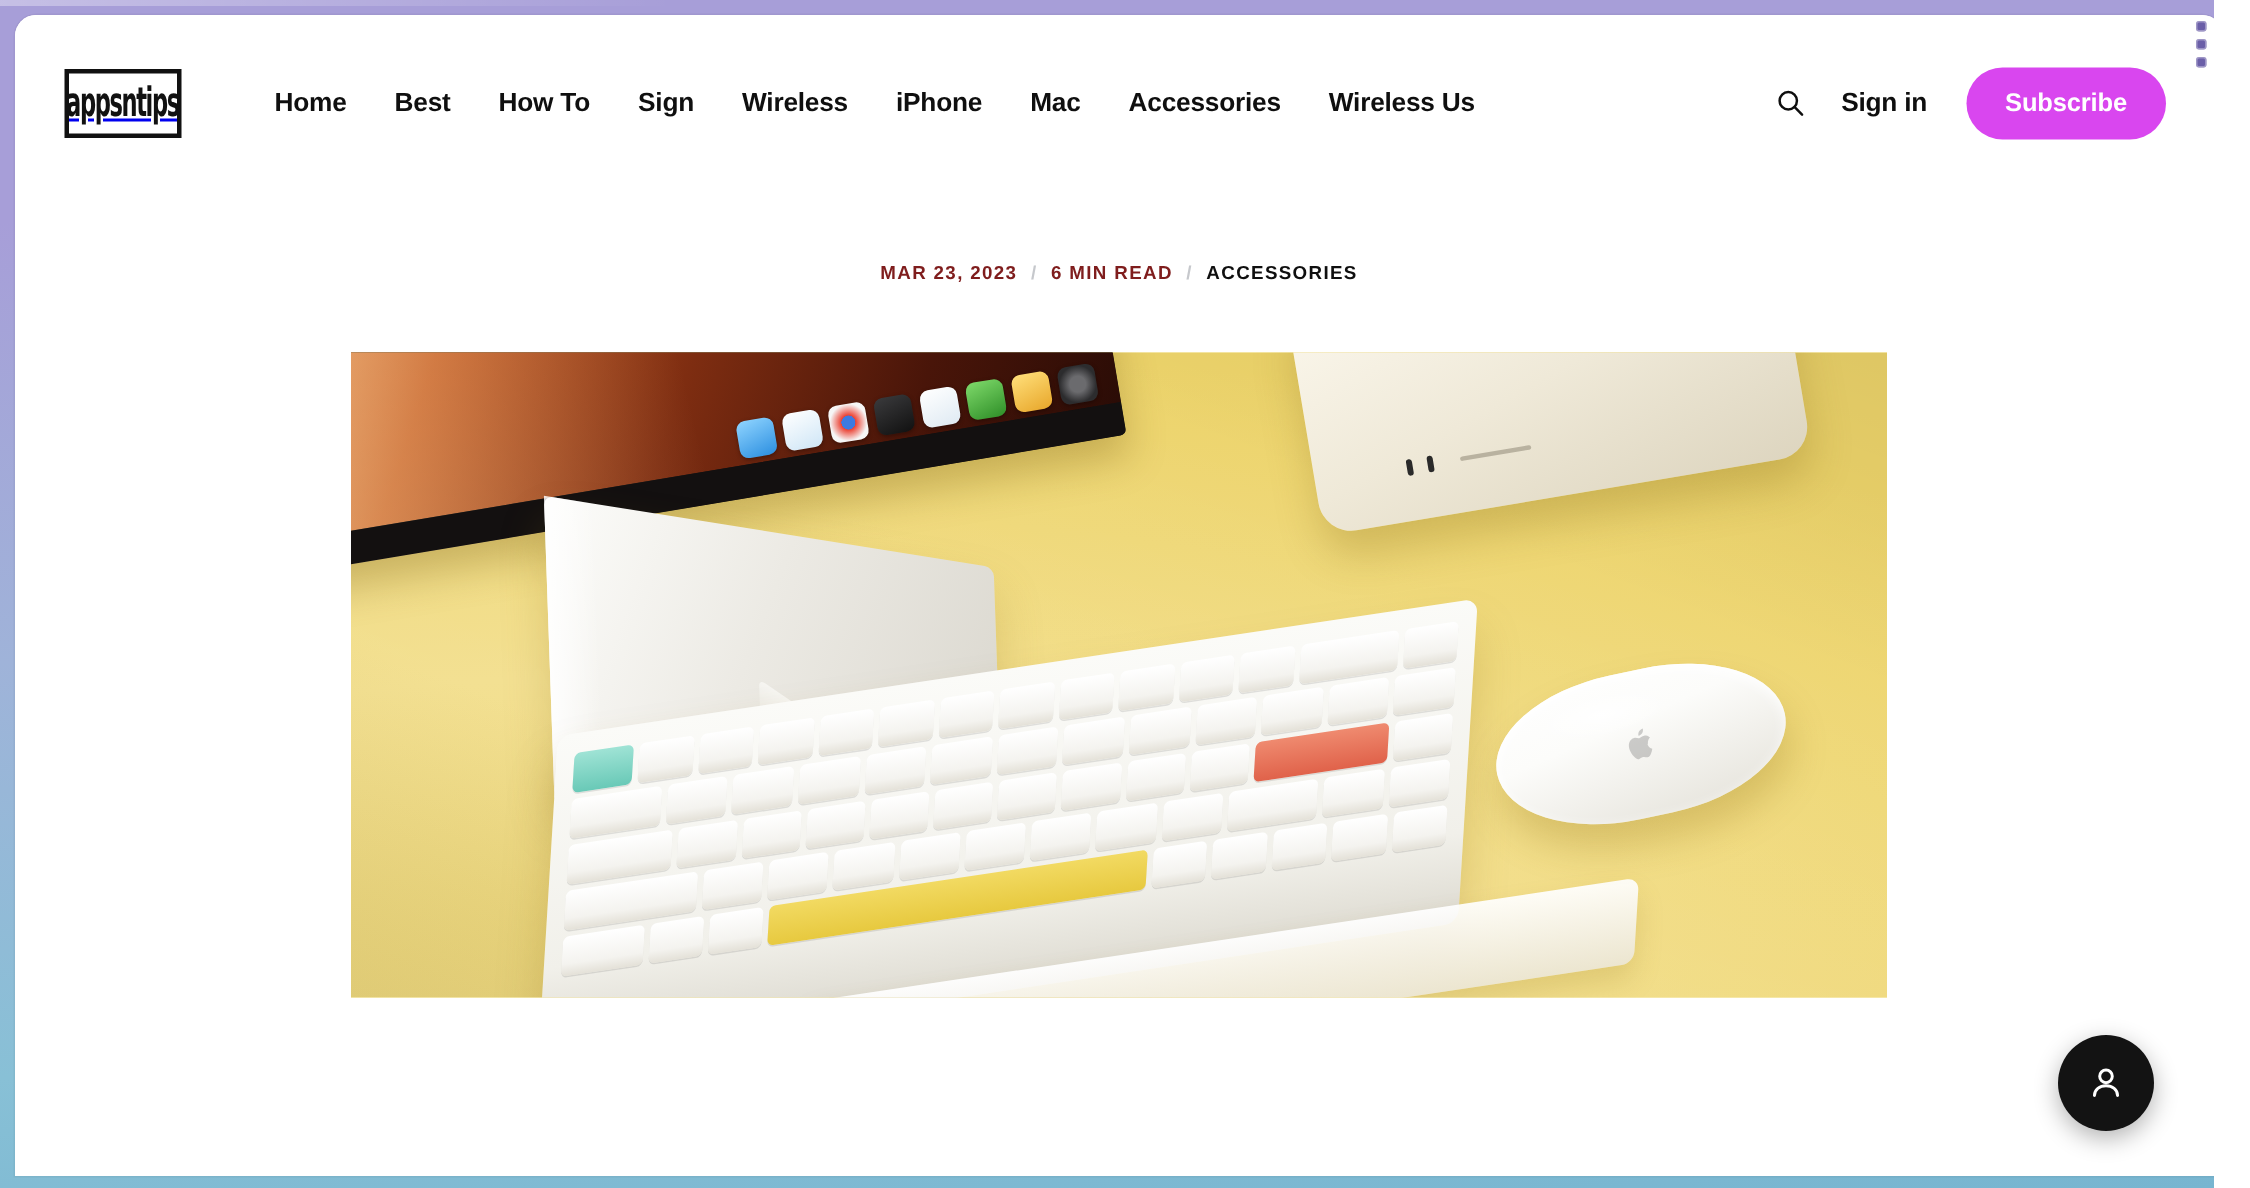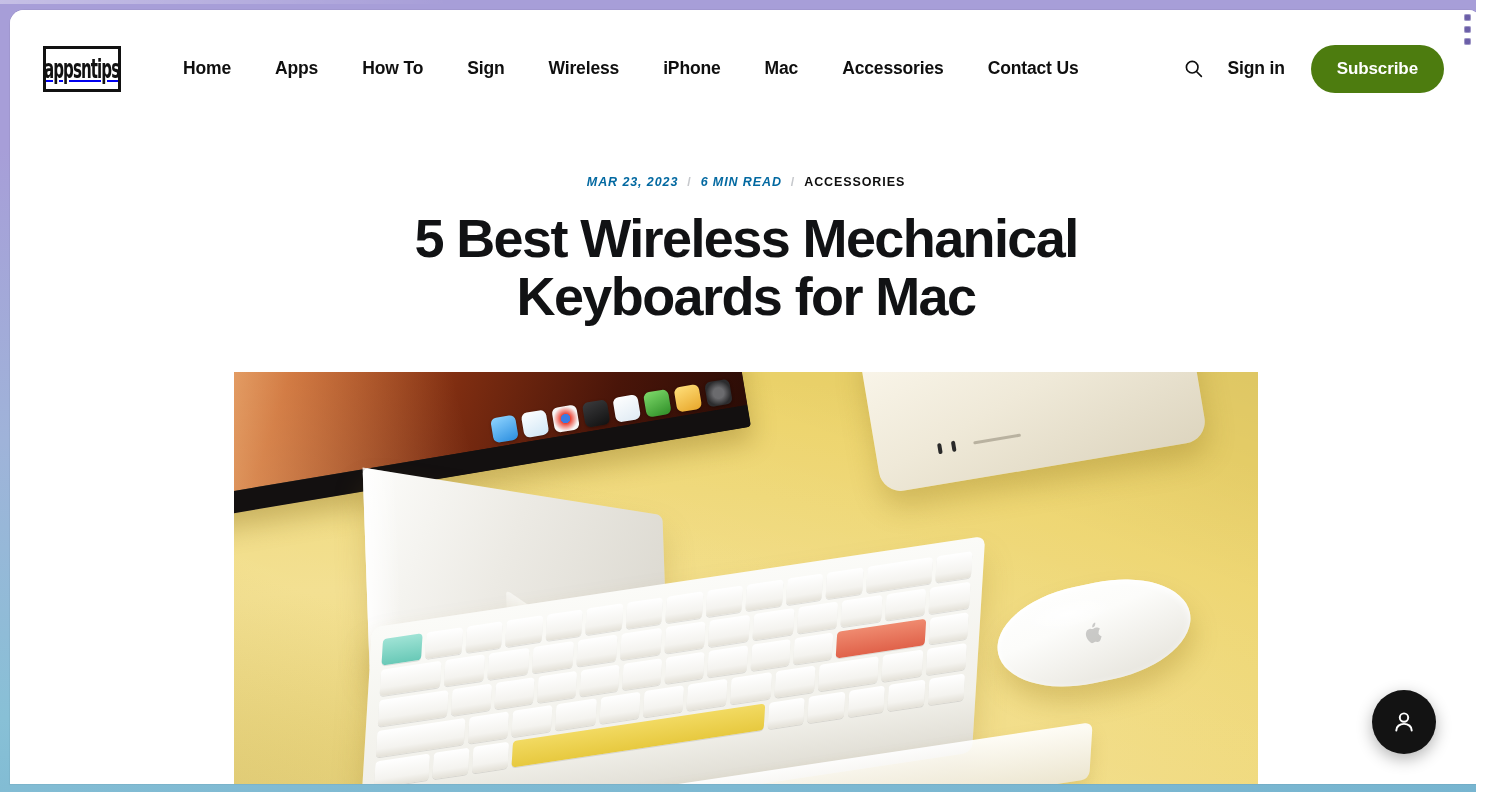--- a/index.html
+++ b/index.html
@@ -93,21 +93,21 @@
     letter-spacing: -1.5px;
     color: #111;
     transform: scaleX(.62);
     transform-origin: center;
     white-space: nowrap;
   }
 
   nav.main-nav {
     display: flex;
     align-items: center;
-    gap: 12px;
+    gap: 0;
   }
   nav.main-nav a {
     display: block;
     padding: 6px 16px;
     font-size: 17.5px;
     font-weight: 600;
     letter-spacing: -0.15px;
     color: #0f0f0f;
     text-decoration: none;
     white-space: nowrap;
@@ -132,21 +132,21 @@
     font-size: 17.5px;
     font-weight: 600;
     letter-spacing: -0.15px;
     color: #0f0f0f;
     text-decoration: none;
     margin-right: 26px;
     white-space: nowrap;
   }
 
   .subscribe {
-    background: #4d7c0f;
+    background: #d946ef;
     color: #ffffff;
     border: 0;
     border-radius: 999px;
     font-family: "Liberation Sans", sans-serif;
     font-size: 17px;
     font-weight: 700;
     letter-spacing: -0.1px;
     padding: 14px 26px;
     cursor: pointer;
     white-space: nowrap;
@@ -158,21 +158,21 @@
   .meta {
     display: flex;
     align-items: center;
     justify-content: center;
     gap: 9px;
     font-size: 12.5px;
     font-weight: 700;
     letter-spacing: 0.9px;
     text-transform: uppercase;
   }
-  .meta .muted { color: #0369a1; font-style: italic; }
+  .meta .muted { color: #7f1d1d; }
   .meta .sep   { color: #c6c8cc; font-weight: 600; }
   .meta .cat   { color: #0f0f0f; text-decoration: none; }
 
   h1.headline {
     margin: 20px auto 0;
     max-width: 790px;
     text-align: center;
     font-size: 54px;
     line-height: 1.08;
     font-weight: 700;
@@ -376,28 +376,28 @@
   <div class="page">
 
     <header class="site-header">
 
       <a class="logo" href="#">
         <span class="logo-text">appsntips</span>
       </a>
 
       <nav class="main-nav">
         <a href="#">Home</a>
-        <a href="#">Apps</a>
+        <a href="#">Best</a>
         <a href="#">How To</a>
         <a href="#">Sign</a>
         <a href="#">Wireless</a>
         <a href="#">iPhone</a>
         <a href="#">Mac</a>
         <a href="#">Accessories</a>
-        <a href="#">Contact Us</a>
+        <a href="#">Wireless Us</a>
       </nav>
 
       <div class="header-right">
         <button class="icon-btn" aria-label="Search">
           <svg width="21" height="21" viewBox="0 0 24 24" fill="none" stroke="currentColor" stroke-width="1.9" stroke-linecap="round">
             <circle cx="10.5" cy="10.5" r="6.6"></circle>
             <line x1="15.4" y1="15.4" x2="21" y2="21"></line>
           </svg>
         </button>
         <a class="signin" href="#">Sign in</a>
@@ -408,21 +408,20 @@
     <main class="article">
 
       <div class="meta">
         <span class="muted">MAR 23, 2023</span>
         <span class="sep">/</span>
         <span class="muted">6 MIN READ</span>
         <span class="sep">/</span>
         <a class="cat" href="#">ACCESSORIES</a>
       </div>
 
-      <h1 class="headline">5 Best Wireless Mechanical Keyboards for Mac</h1>
 
       <div class="hero-wrap">
         <figure class="hero" aria-label="White wireless mechanical keyboard with teal Esc key, yellow spacebar and coral Enter key on a yellow desk beside an Apple Magic Mouse, a Mac Studio and a tilted display showing the macOS dock">
 
           <div class="desk"></div>
 
           <div class="monitor">
             <div class="screen"></div>
             <div class="bezel-bottom"></div>
             <div class="dock">

